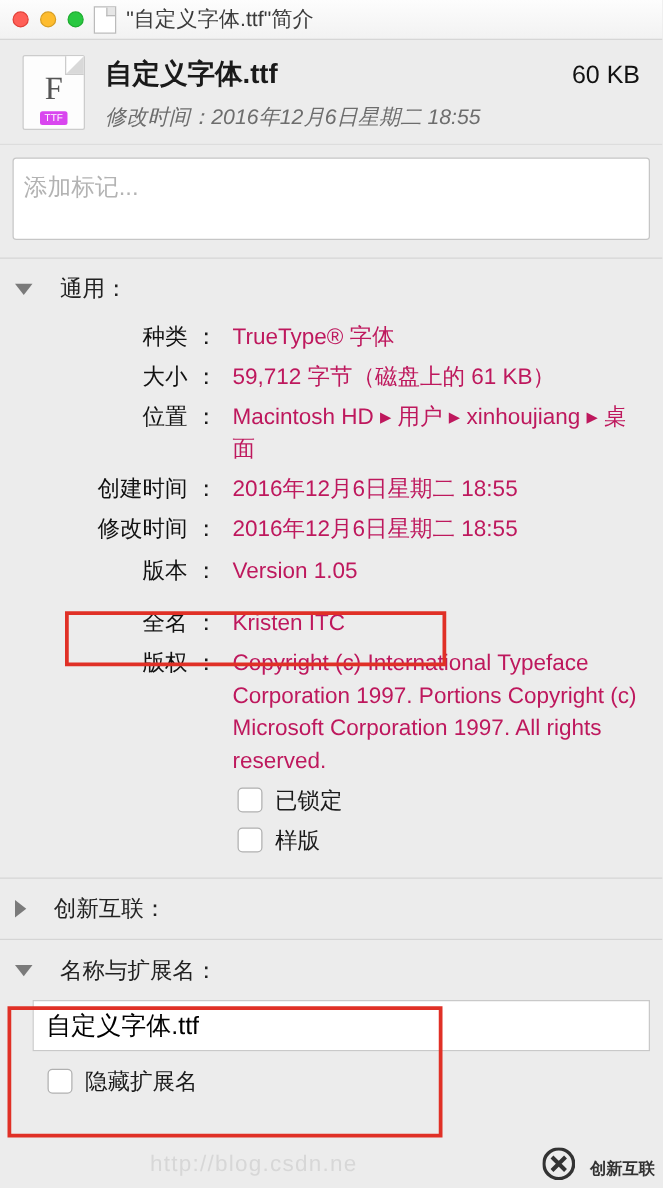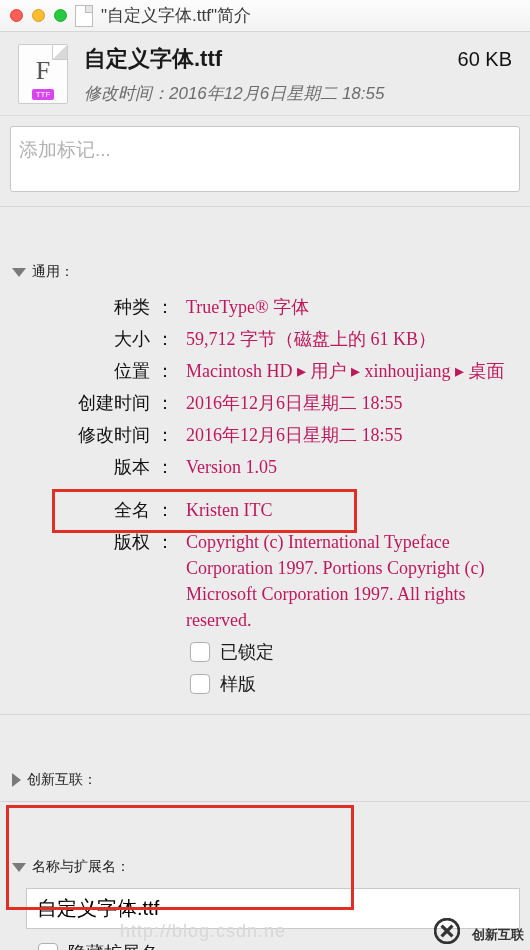--- a/index.html
+++ b/index.html
@@ -74,39 +74,38 @@
   border:1px solid #c6c6c6;
   border-radius:3px;
   padding: 10px 8px 28px 8px;
 }
 .tagplaceholder { color:#b3b3b3; font-size:19px;margin-top:16px; }
 .section {
   border-top:1px solid #d5d5d5;
   padding: 8px 12px;
 }
 .section-header {
-  display:flex; align-items:center; gap:6px;
-  font-size:14px; color:#222;
+  display:flex; align-items:center; gap:22px;
+  font-size:18px; color:#222;
   padding:4px 0;
-  margin-top:44px;
 }
 .tri {
   width:0; height:0; display:inline-block;
 }
 .tri.down {
   border-left:7px solid transparent;
   border-right:7px solid transparent;
   border-top:9px solid #7a7a7a;
 }
 .tri.right {
   border-top:7px solid transparent;
   border-bottom:7px solid transparent;
   border-left:9px solid #7a7a7a;
 }
-.kv-table { padding: 6px 0 6px 28px; font-family: Liberation Serif, serif; }
+.kv-table { padding: 6px 0 6px 28px; }
 .kv-row { display:flex; padding:3px 0; line-height:1.45; }
 .kv-label { width:116px; text-align:right; padding-right:6px; color:#111;}
 .kv-colon { padding-right:12px; }
 .kv-value { flex:1; color:#be185d; word-break:break-word;}
 .highlight-red {
   border:3px solid #e03026;
   position:absolute;
   pointer-events:none;
 }
 .hl1 { left:52px; top:489px; width:305px; height:44px; }

